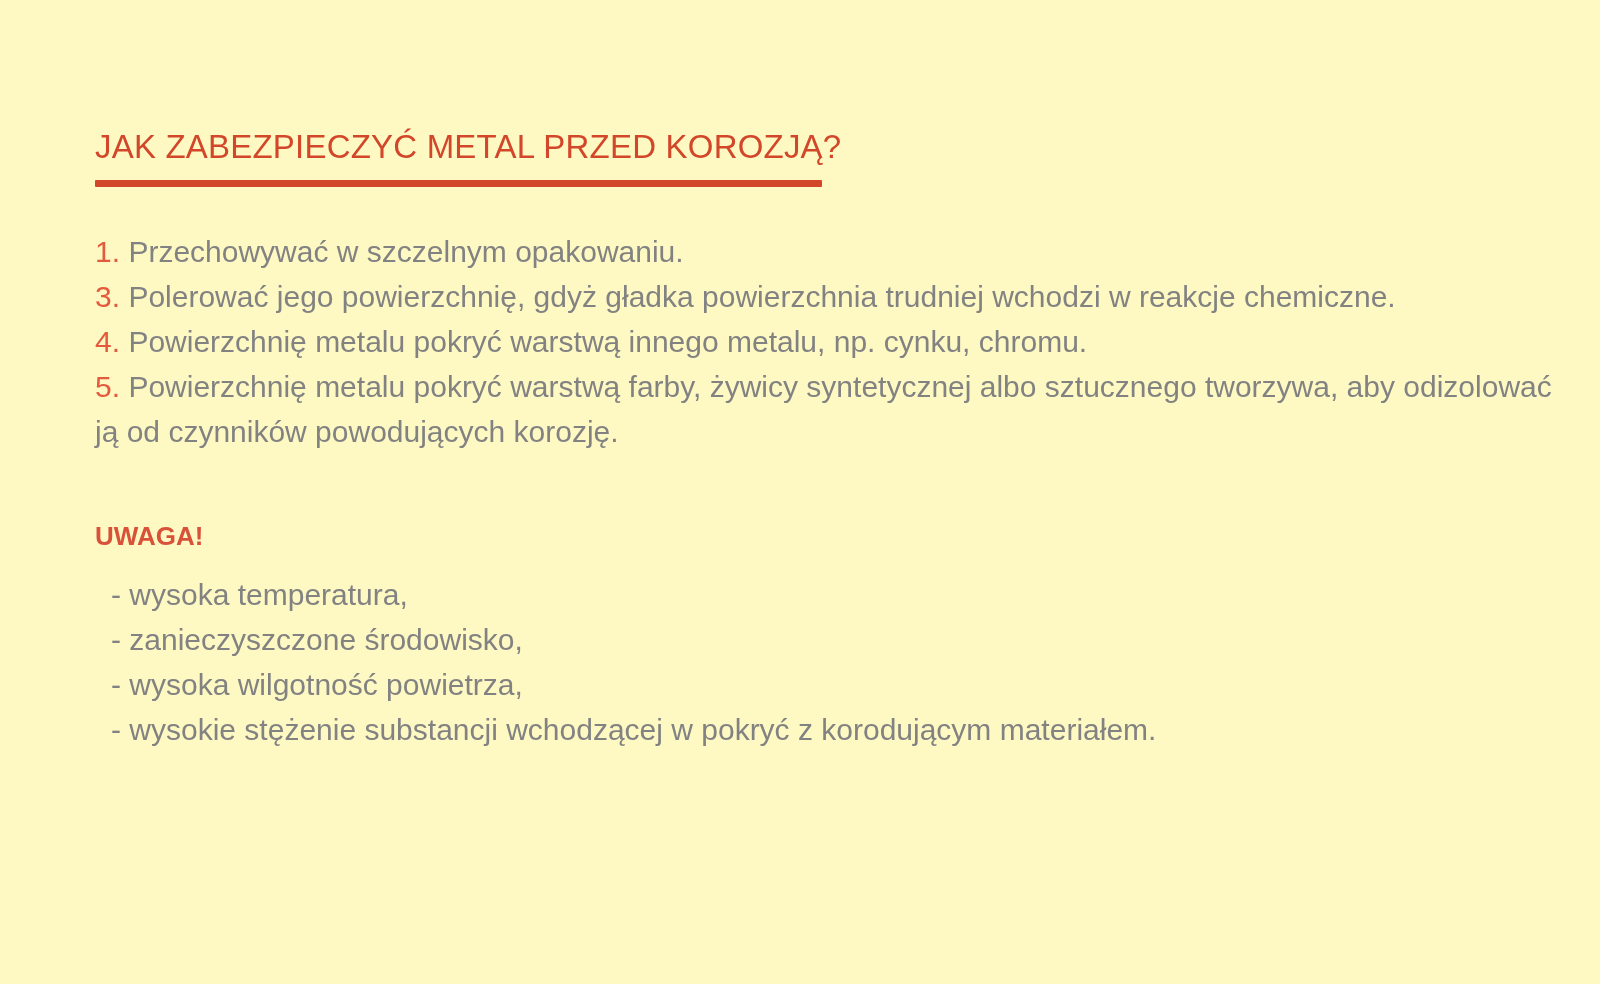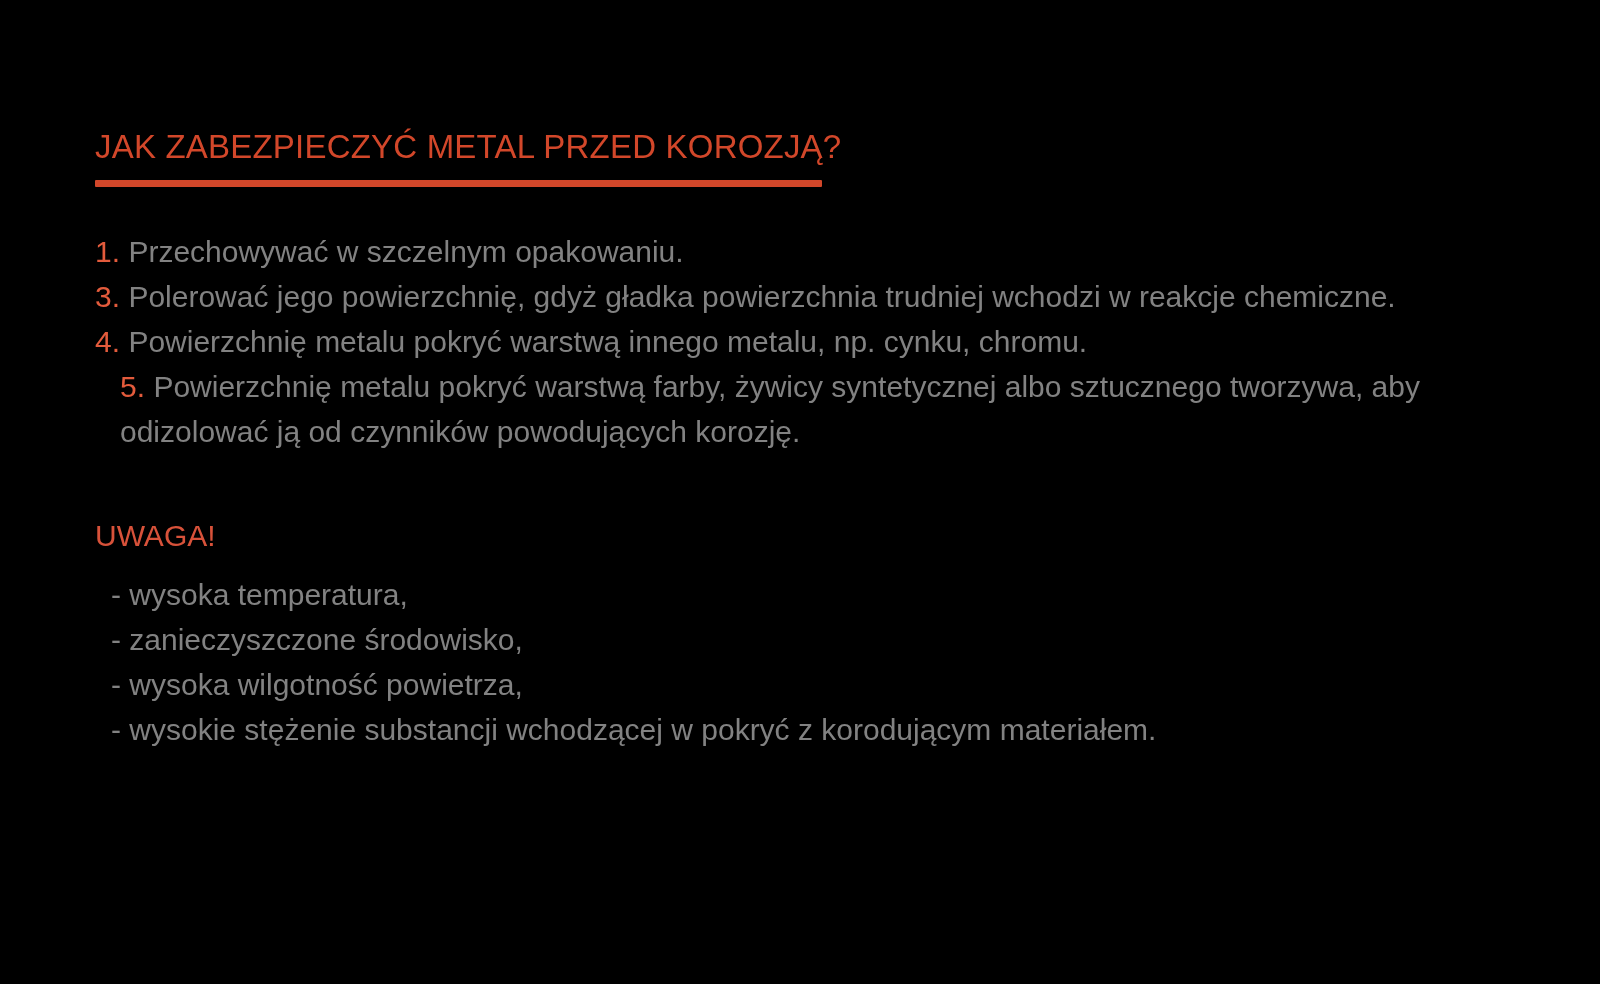--- a/index.html
+++ b/index.html
@@ -13,21 +13,21 @@
     background: #ffffff;
     font-family: "Liberation Sans", "DejaVu Sans", sans-serif;
     color: #808080;
     overflow: hidden;
   }
 
   .slide {
     position: relative;
     width: 1600px;
     height: 984px;
-    background: #000000;
+    background: #fef9c3;
     box-sizing: border-box;
   }
 
   .content {
     position: absolute;
     left: 95px;
     top: 128px;
     right: 40px;
   }
 
@@ -63,36 +63,35 @@
   .numbered-list li {
     margin: 0;
     padding: 0;
     font-size: 30px;
     line-height: 45px;
     color: #828282;
     white-space: nowrap;
   }
   .numbered-list li.wrap {
     white-space: normal;
-    margin-left: 25px;
   }
   .num {
     color: #E35B3C;
   }
   .item-text {
     color: #828282;
   }
 
   
   .notice-heading {
     margin: 0;
     padding: 0;
     margin-top: 62px;
-    font-size: 30px;
-    font-weight: 400;
+    font-size: 26px;
+    font-weight: 700;
     line-height: 40px;
     color: #D8523A;
     white-space: nowrap;
   }
 
   .notice-intro {
     margin: 0;
     padding: 0;
     margin-top: 18px;
     font-size: 30px;

